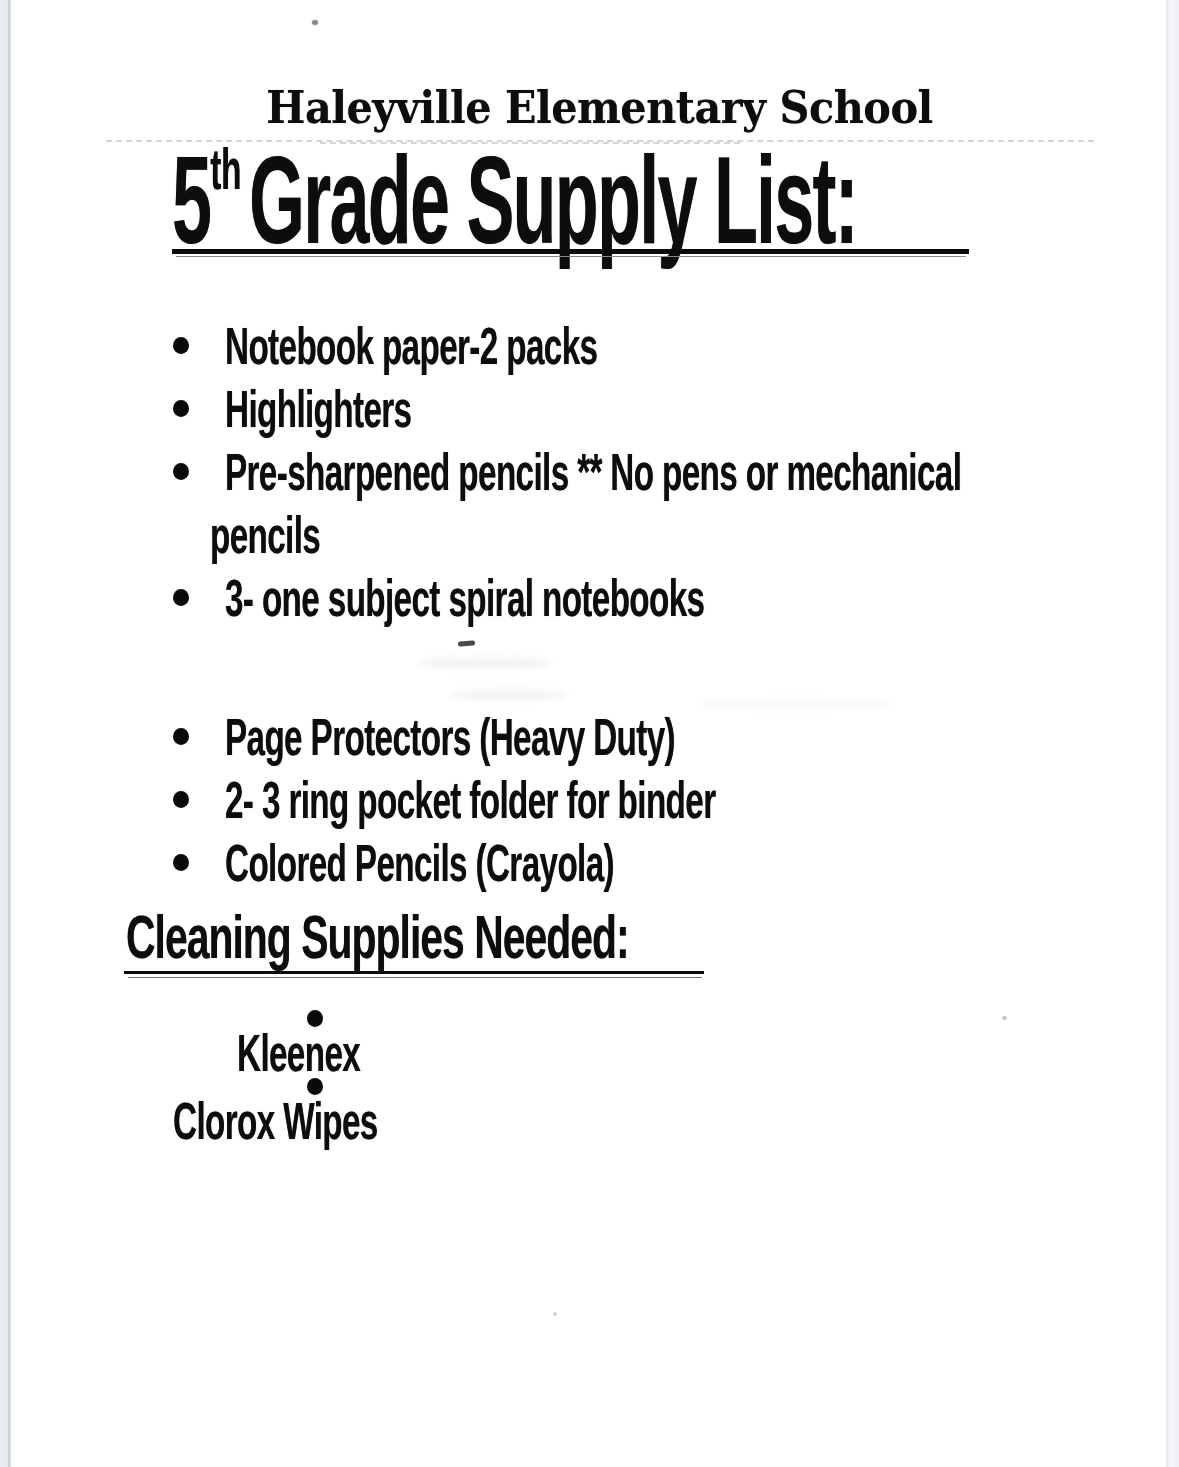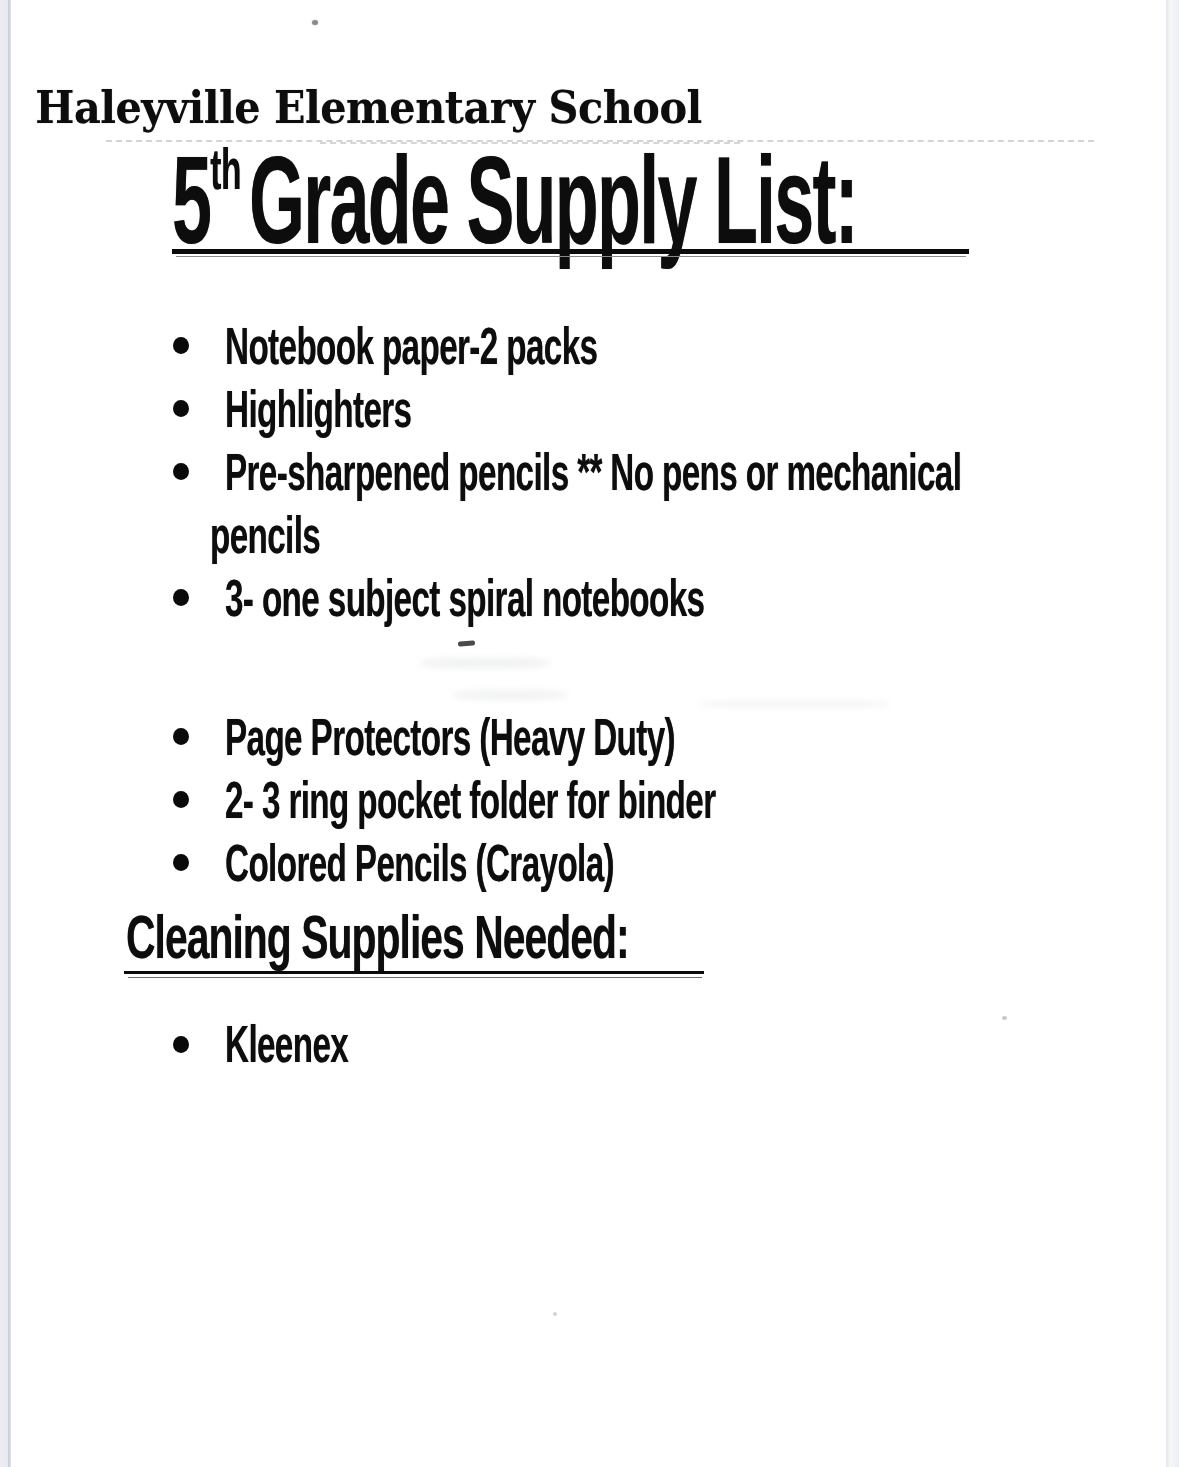--- a/index.html
+++ b/index.html
@@ -14,21 +14,21 @@
   
   .edge-left{position:absolute;left:0;top:0;width:8px;height:100%;
     background:linear-gradient(90deg,#eceef3,#e6e9ef);}
   .edge-left-line{position:absolute;left:8px;top:0;width:3px;height:100%;
     background:linear-gradient(90deg,#c6cad4,#dfe2e9);}
   .edge-right{position:absolute;right:0;top:0;width:13px;height:100%;
     background:linear-gradient(90deg,#e3e6ec,#f6f7f9 35%,#eceef3);}
   
   .school{
     position:absolute;top:84px;left:0;width:100%;
-    padding-left:14px;box-sizing:border-box;
+    text-align:center;padding-left:20px;box-sizing:border-box;
     font-family:"DejaVu Serif","Liberation Serif",serif;
     font-weight:bold;font-size:44px;line-height:1.1;
     letter-spacing:-0.5px;
     text-shadow:0 0 1px rgba(0,0,0,.45);
     white-space:nowrap;
   }
   .school > span{display:inline-block;transform:scaleX(.94);transform-origin:center;}
   
   .dotline{position:absolute;top:140px;left:106px;width:988px;height:0;
     border-top:2px dashed #b1b1b1;opacity:.55;}
@@ -46,21 +46,21 @@
   .title .ord{font-size:58px;position:relative;top:-54px;letter-spacing:-1px;}
   .title .rest{margin-left:14px;}
   .title-underline{position:absolute;top:249px;left:172px;width:797px;height:5px;background:#0b0b0b;}
   .title-underline-2{position:absolute;top:256px;left:176px;width:790px;height:1px;background:#8a8a8a;}
   
   .list{position:absolute;left:173px;}
   .list-supplies{top:314px;}
   .list-cleaning{top:1010px;}
   .line{display:flex;align-items:center;}
   .list-supplies .line{height:63px;}
-  .list-cleaning .line{height:68px;}
+  .list-cleaning .line{height:68px;flex-direction:column;}
   .dot{flex:none;width:16px;height:17px;border-radius:50%;background:#0a0a0a;margin-right:36px;}
   .nodot{padding-left:37px;}
   .txt{
     font-size:52px;line-height:1;font-weight:bold;
     white-space:nowrap;
     transform:scaleX(.64);transform-origin:left center;
     letter-spacing:-1px;
     text-shadow:0 0 1px rgba(0,0,0,.55);
   }
   .spacer{height:76px;}
@@ -146,20 +146,24 @@
 
   <div class="section-heading">Cleaning Supplies Needed:</div>
   <div class="section-underline"></div>
   <div class="section-underline-2"></div>
 
   <div class="list list-cleaning">
     <div class="line">
       <span class="dot"></span>
       <span class="txt">Kleenex</span>
     </div>
+    <div class="line">
+      <span class="dot"></span>
+      <span class="txt">Clorox Wipes</span>
+    </div>
   </div>
 
   <div class="speck speck-a"></div>
   <div class="dash-artifact"></div>
   <div class="smudge smudge-a"></div>
   <div class="smudge smudge-b"></div>
   <div class="smudge smudge-c"></div>
   <div class="speck speck-b"></div>
   <div class="speck speck-c"></div>
 

